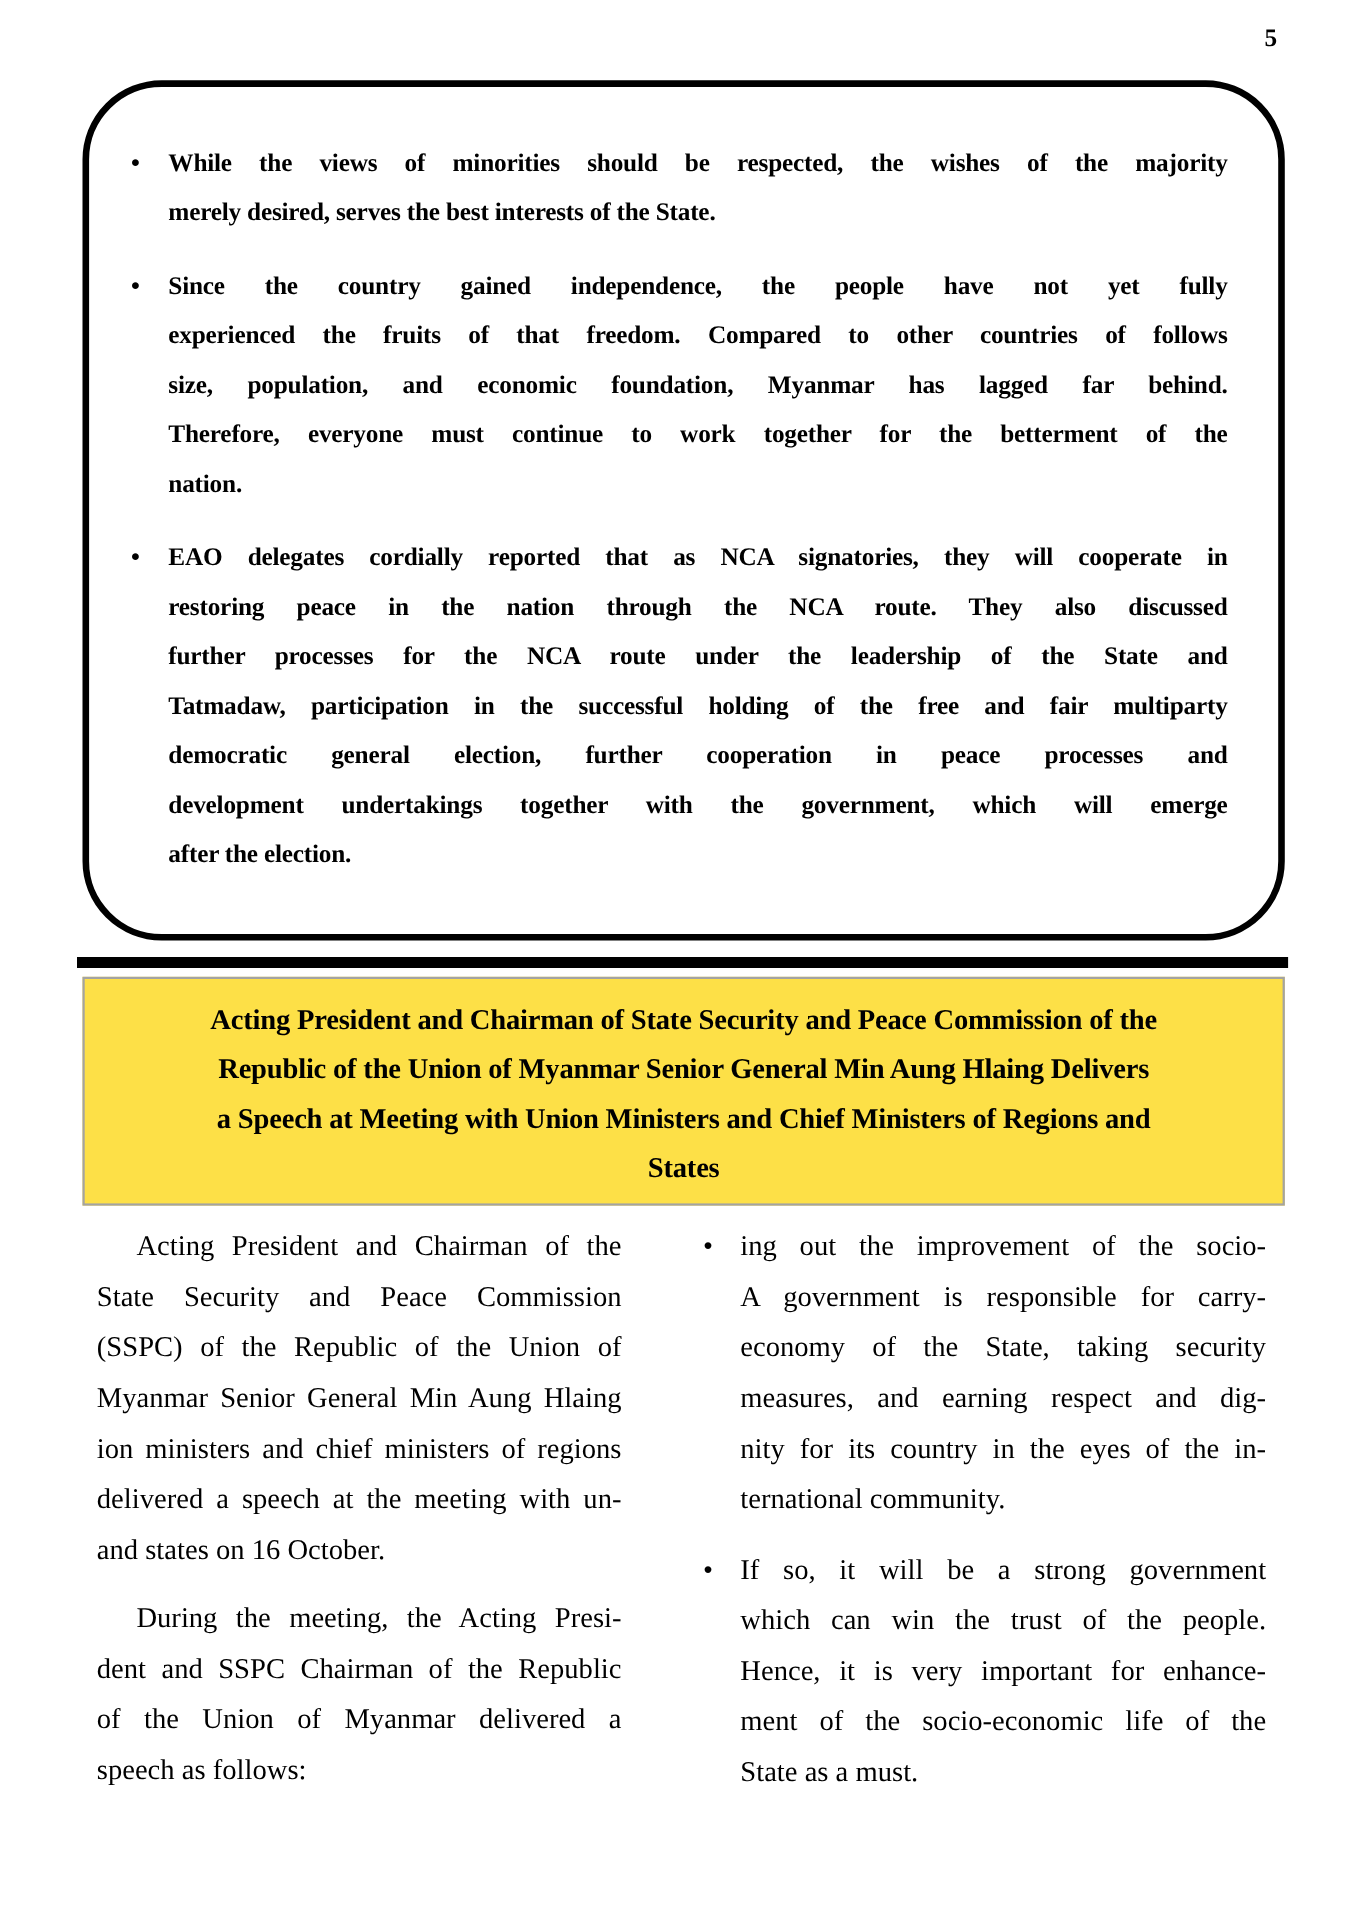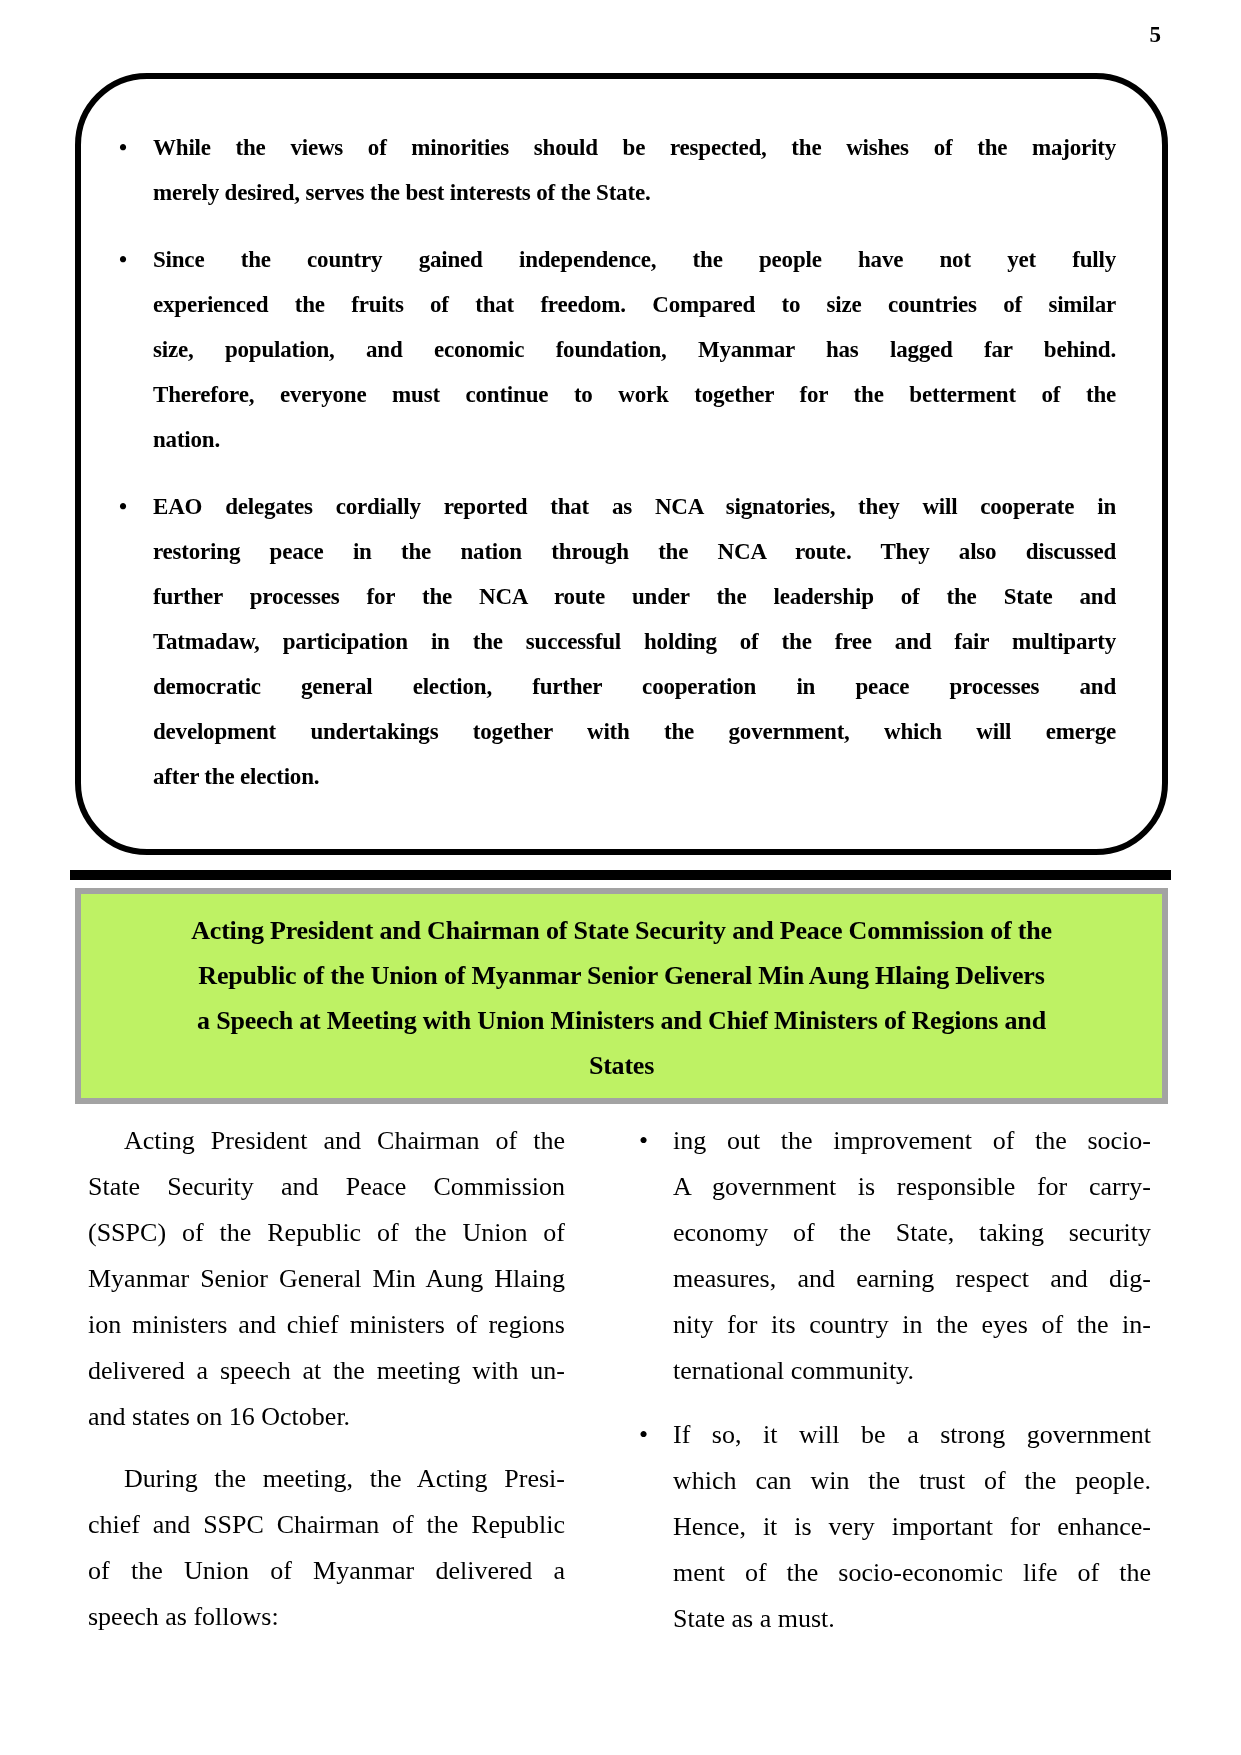--- a/index.html
+++ b/index.html
@@ -61,22 +61,22 @@
   
   .divider {
     margin: 15px 70px 0 70px;
     height: 10px;
     background: #000000;
   }
 
   
   .headline {
     margin: 8px 73px 0 75px;
-    background: #bef264;
-    border: 6px solid #a3a3a3;
+    background: #fde047;
+    border: 2px solid #a3a3a3;
     padding: 14px 28px 10px;
     box-sizing: border-box;
     font-weight: 700;
     font-size: 26px;
     line-height: 45px;
     letter-spacing: -0.2px;
   }
   .headline .line,
   .headline .line.last {
     text-align: center;
@@ -124,21 +124,21 @@
       <span class="cdot">•</span>
       <div class="clines">
           <div class="line">While the views of minorities should be respected, the wishes of the majority</div>
           <div class="line last">merely desired, serves the best interests of the State.</div>
         </div>
     </div>
     <div class="cbullet">
       <span class="cdot">•</span>
       <div class="clines">
           <div class="line">Since the country gained independence, the people have not yet fully</div>
-          <div class="line">experienced the fruits of that freedom. Compared to size countries of similar</div>
+          <div class="line">experienced the fruits of that freedom. Compared to other countries of follows</div>
           <div class="line">size, population, and economic foundation, Myanmar has lagged far behind.</div>
           <div class="line">Therefore, everyone must continue to work together for the betterment of the</div>
           <div class="line last">nation.</div>
         </div>
     </div>
     <div class="cbullet">
       <span class="cdot">•</span>
       <div class="clines">
           <div class="line">EAO delegates cordially reported that as NCA signatories, they will cooperate in</div>
           <div class="line">restoring peace in the nation through the NCA route. They also discussed</div>
@@ -167,21 +167,21 @@
           <div class="line">Acting President and Chairman of the</div>
           <div class="line">State Security and Peace Commission</div>
           <div class="line">(SSPC) of the Republic of the Union of</div>
           <div class="line">Myanmar Senior General Min Aung Hlaing</div>
           <div class="line">ion ministers and chief ministers of regions</div>
           <div class="line">delivered a speech at the meeting with un-</div>
           <div class="line last">and states on 16 October.</div>
         </div>
       <div class="para">
           <div class="line">During the meeting, the Acting Presi-</div>
-          <div class="line">chief and SSPC Chairman of the Republic</div>
+          <div class="line">dent and SSPC Chairman of the Republic</div>
           <div class="line">of the Union of Myanmar delivered a</div>
           <div class="line last">speech as follows:</div>
         </div>
     </div>
 
     <div class="col-gutter"></div>
 
     <div class="col-right">
       <div class="rbullet">
         <span class="rdot">•</span>

